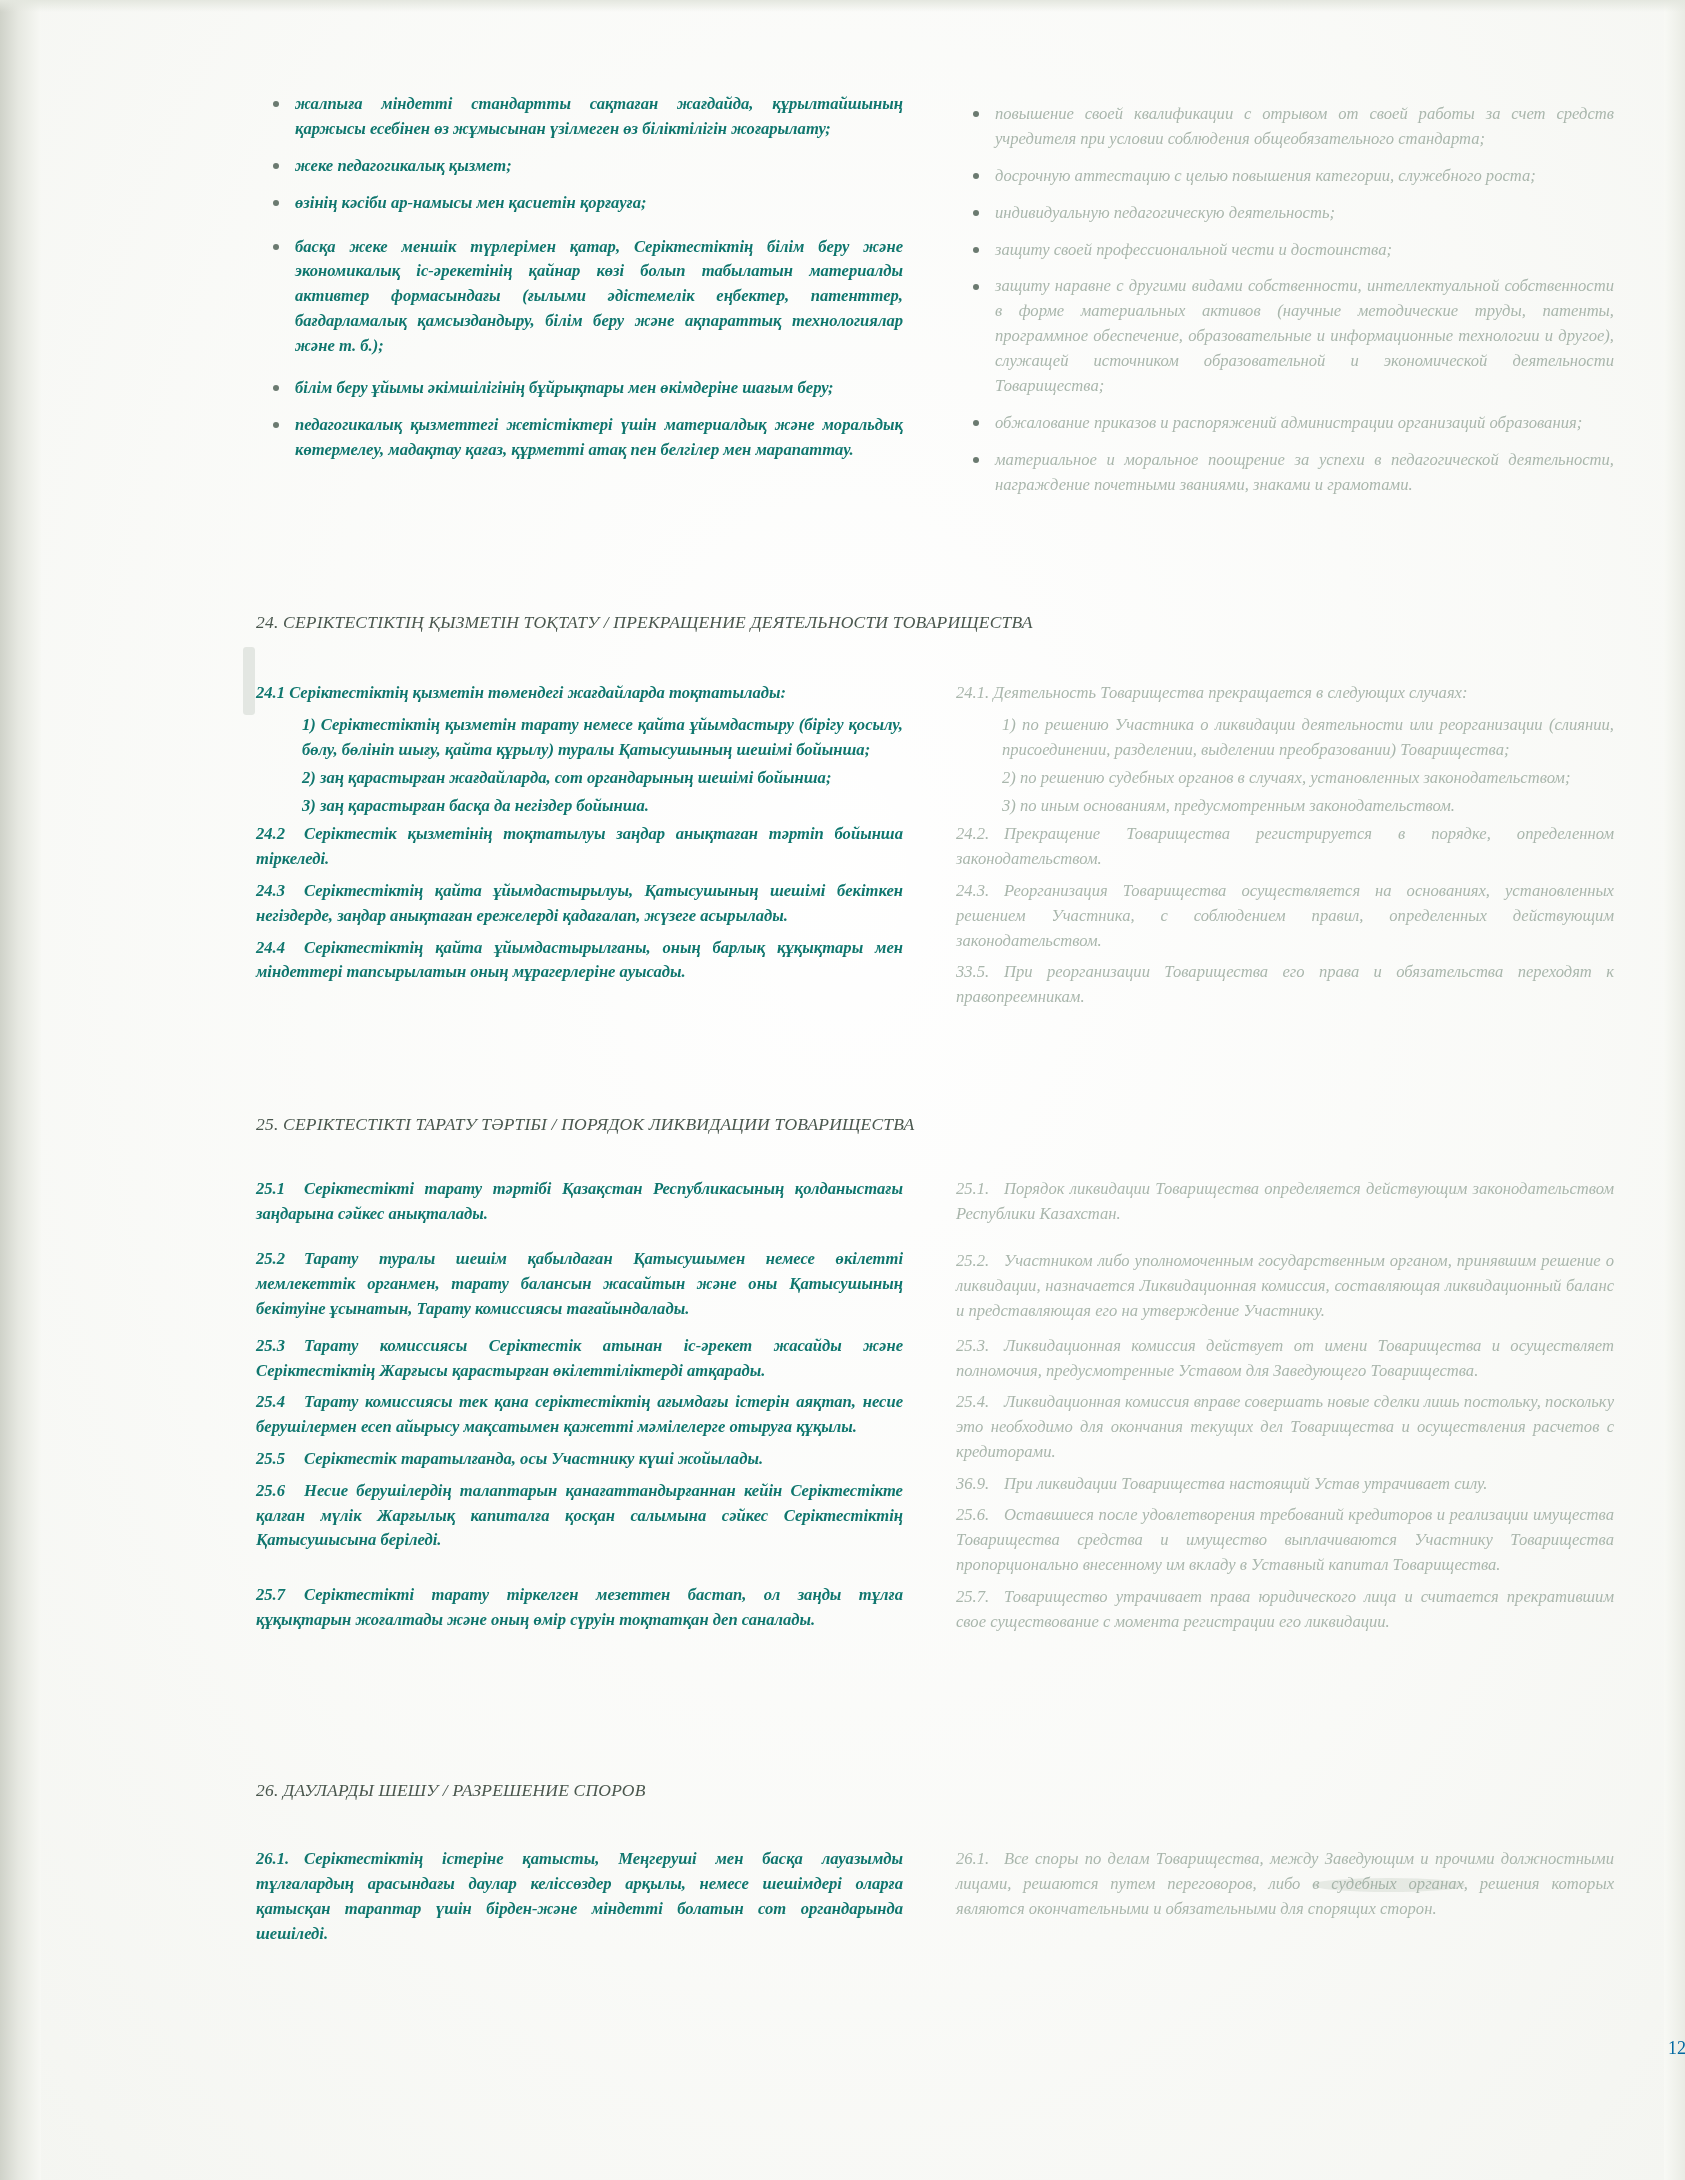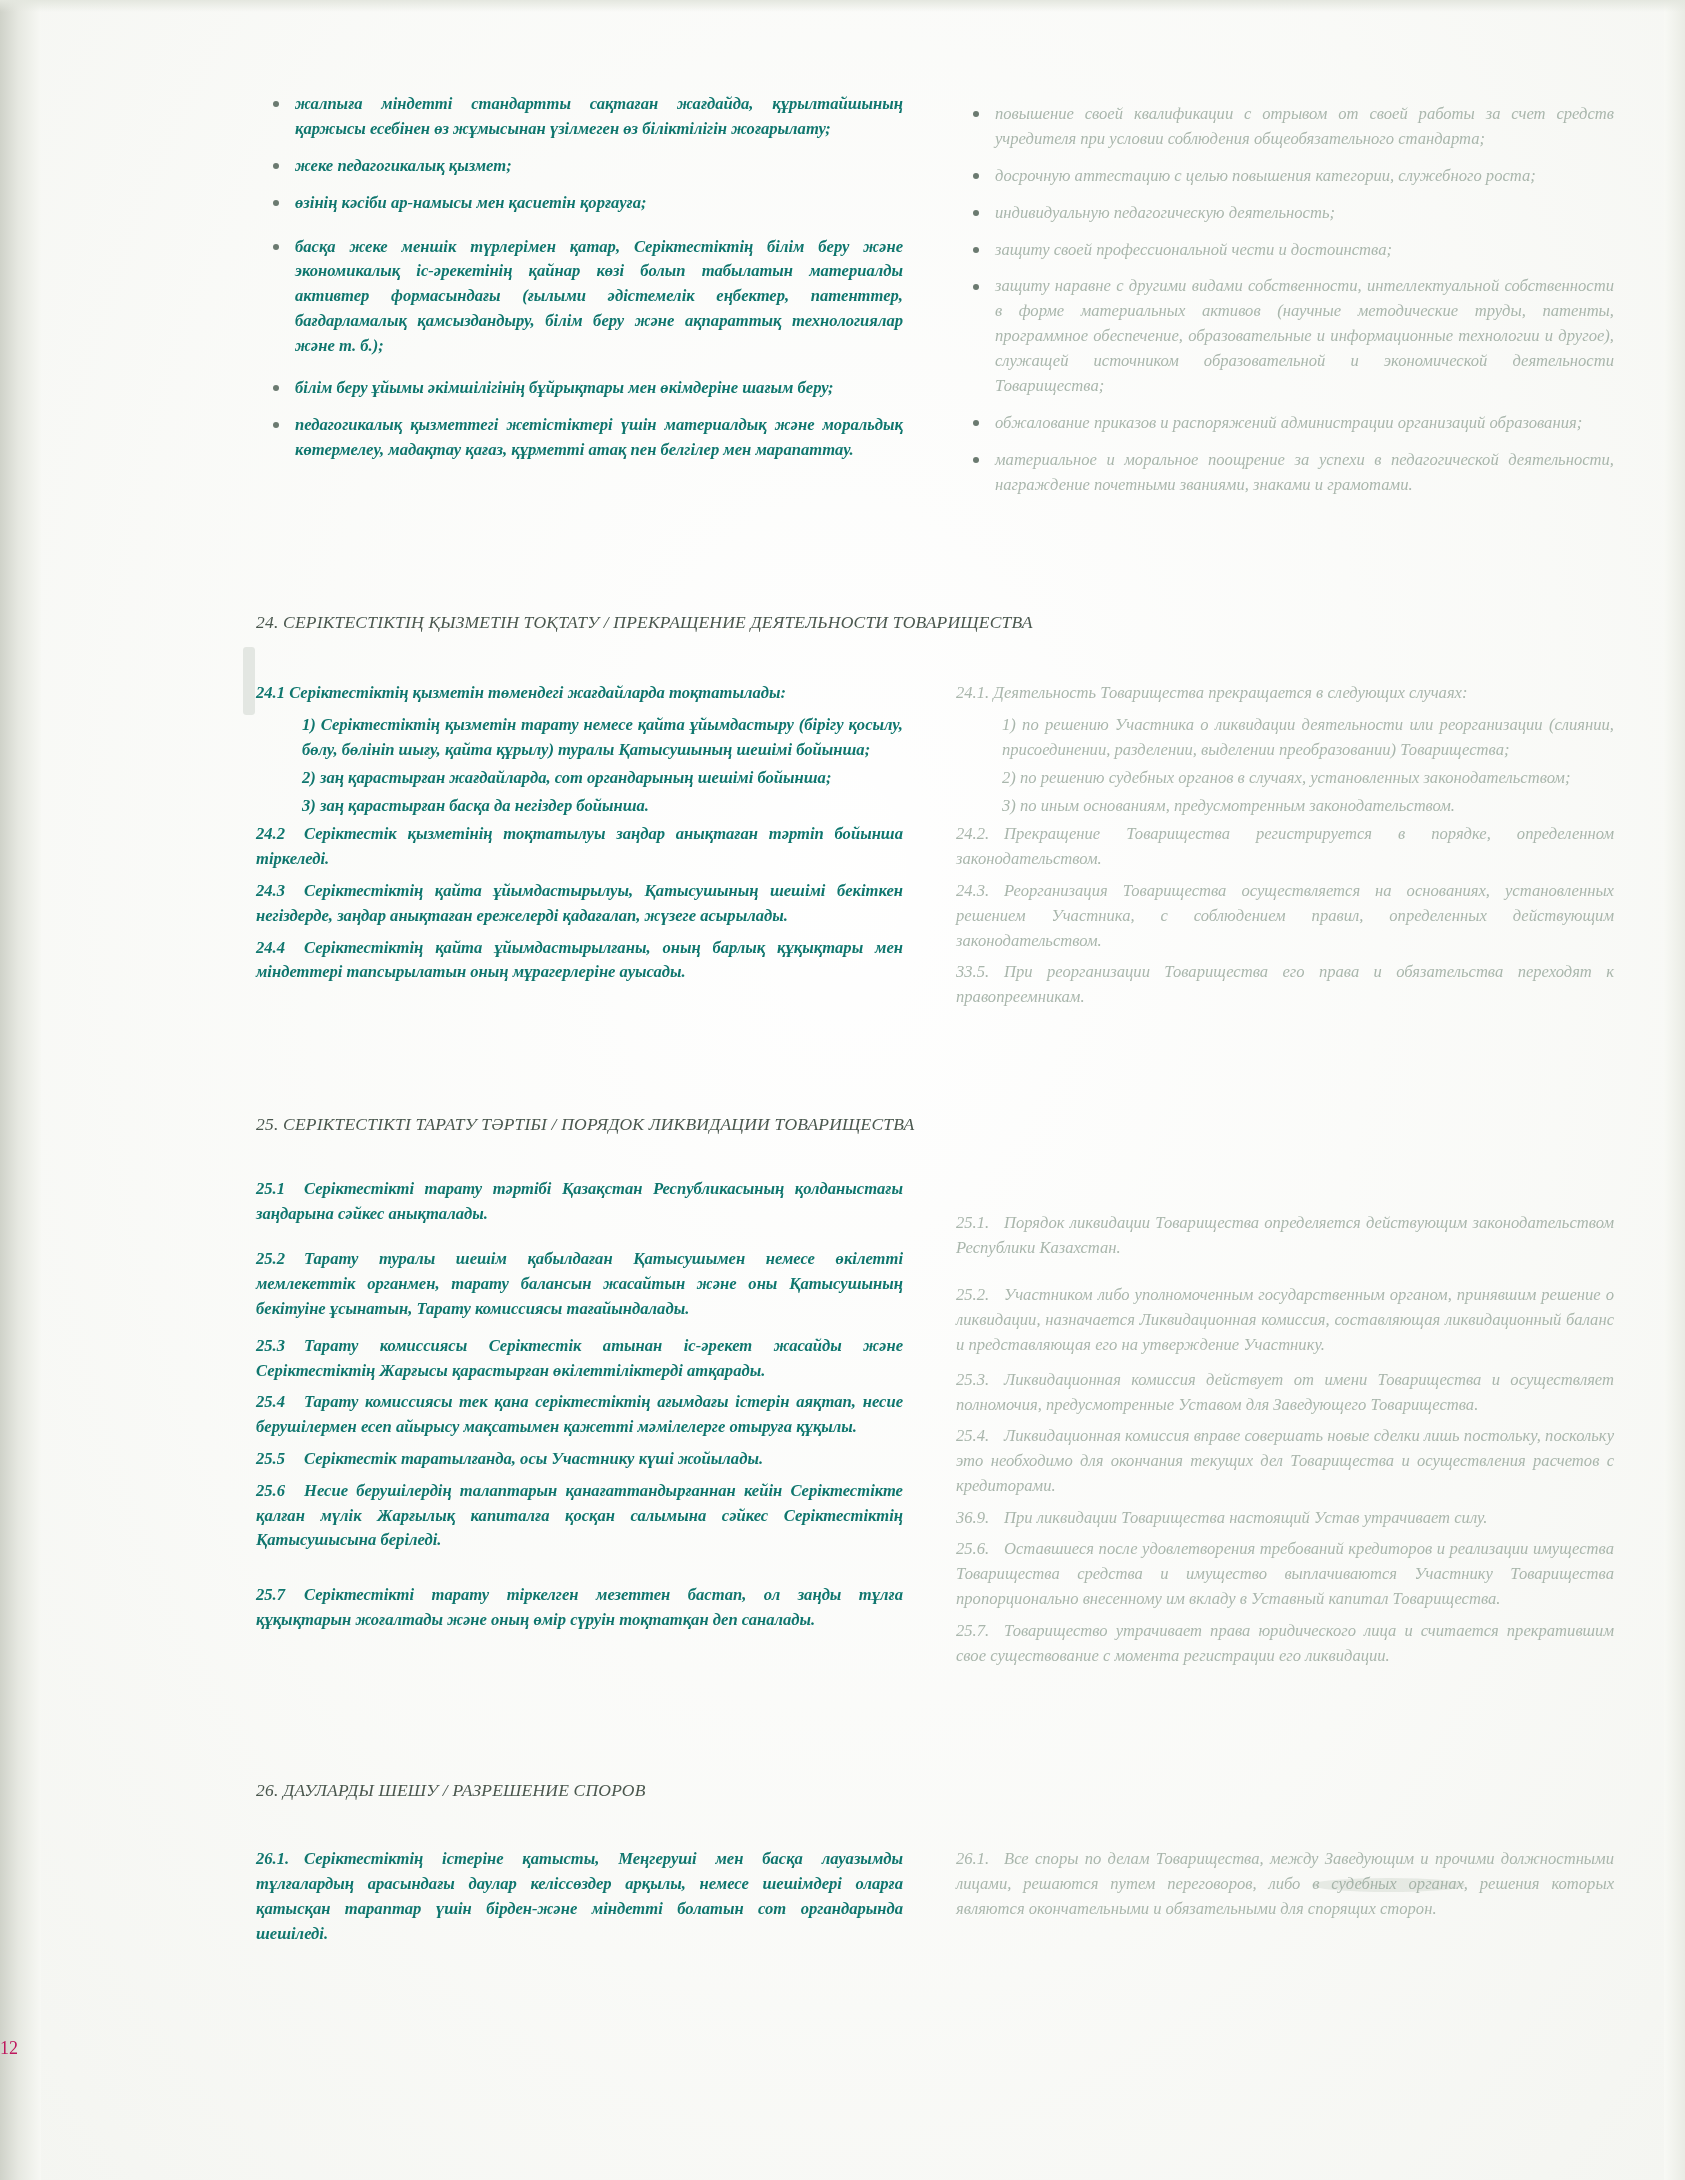--- a/index.html
+++ b/index.html
@@ -117,24 +117,24 @@
     margin-bottom: 3.4px;
     text-align: justify;
   }
   .indent-hang {
     text-indent: 46px;
   }
   .pageno {
     position: absolute;
     left: 0;
     width: 1686px;
-    text-align: left;
+    text-align: right;
     font-size: 18px;
     font-style: normal;
-    color: #be185d;
+    color: #0369a1;
   }
   .smudge {
     position: absolute;
     border-radius: 50%;
     pointer-events: none;
   }
 </style>
 </head>
 <body>
 
@@ -226,21 +226,21 @@
       </div>
       <div class="num-para palest">
         <span class="lbl">25.6</span><span>Несие берушілердің талаптарын қанағаттандырғаннан кейін Серіктестікте қалған мүлік Жарғылық капиталға қосқан салымына сәйкес Серіктестіктің Қатысушысына беріледі.</span>
       </div>
       <div class="num-para palest" style="margin-top:30px;">
         <span class="lbl">25.7</span><span>Серіктестікті тарату тіркелген мезеттен бастап, ол заңды тұлға құқықтарын жоғалтады және оның өмір сүруін тоқтатқан деп саналады.</span>
       </div>
     </div>
 
     <div class="col col-right" style="top: 1177px;">
-      <div class="num-para pale" style="margin-bottom:22px;margin-top:34px;">
+      <div class="num-para pale" style="margin-bottom:22px;">
         <span class="lbl">25.1.</span><span>Порядок ликвидации Товарищества определяется действующим законодательством Республики Казахстан.</span>
       </div>
       <div class="num-para pale" style="margin-bottom:10.2px;">
         <span class="lbl">25.2.</span><span>Участником либо уполномоченным государственным органом, принявшим решение о ликвидации, назначается Ликвидационная комиссия, составляющая ликвидационный баланс и представляющая его на утверждение Участнику.</span>
       </div>
       <div class="num-para pale">
         <span class="lbl">25.3.</span><span>Ликвидационная комиссия действует от имени Товарищества и осуществляет полномочия, предусмотренные Уставом для Заведующего Товарищества.</span>
       </div>
       <div class="num-para pale">
         <span class="lbl">25.4.</span><span>Ликвидационная комиссия вправе совершать новые сделки лишь постольку, поскольку это необходимо для окончания текущих дел Товарищества и осуществления расчетов с кредиторами.</span>

